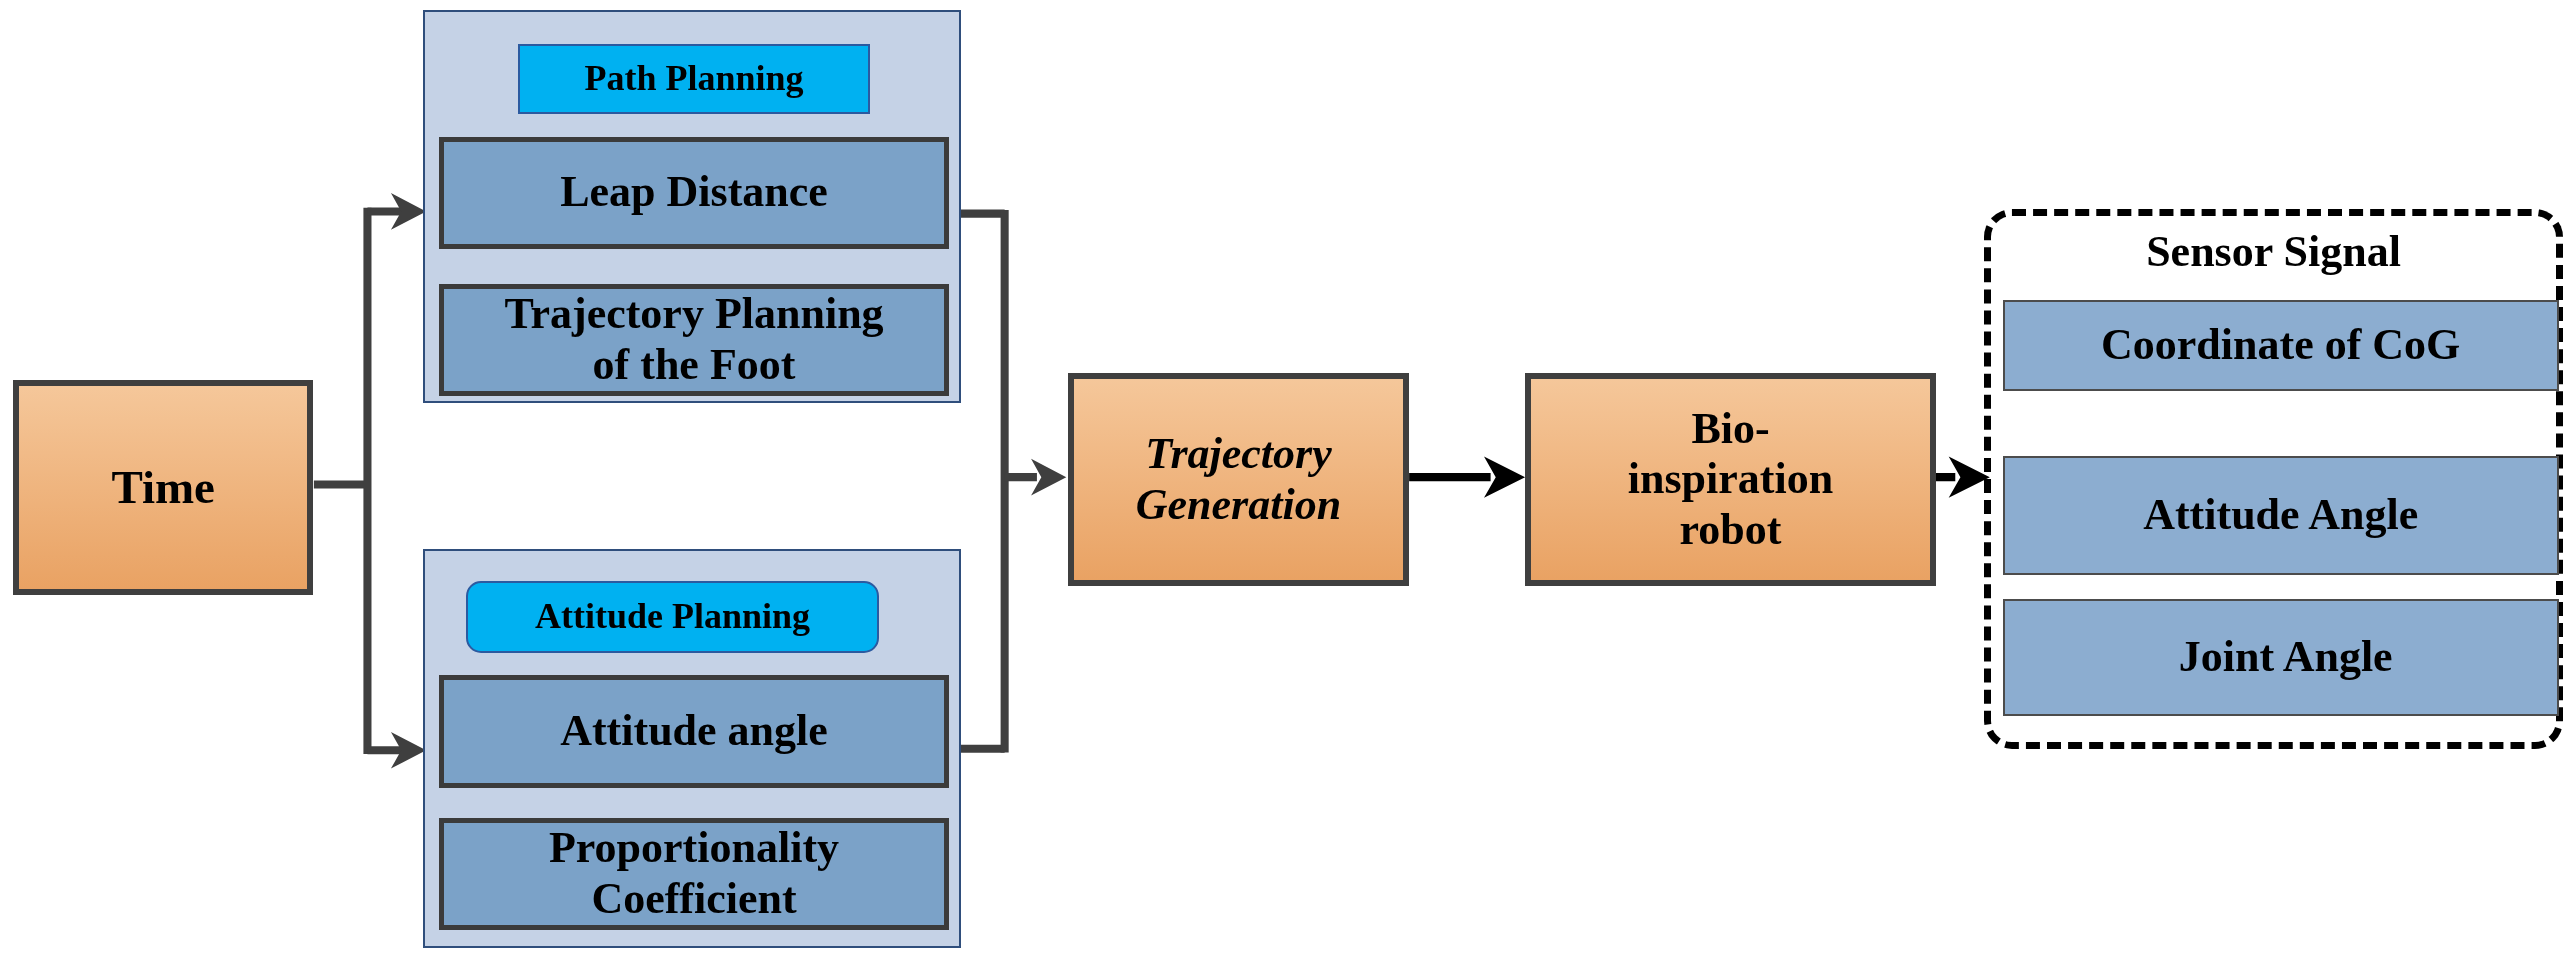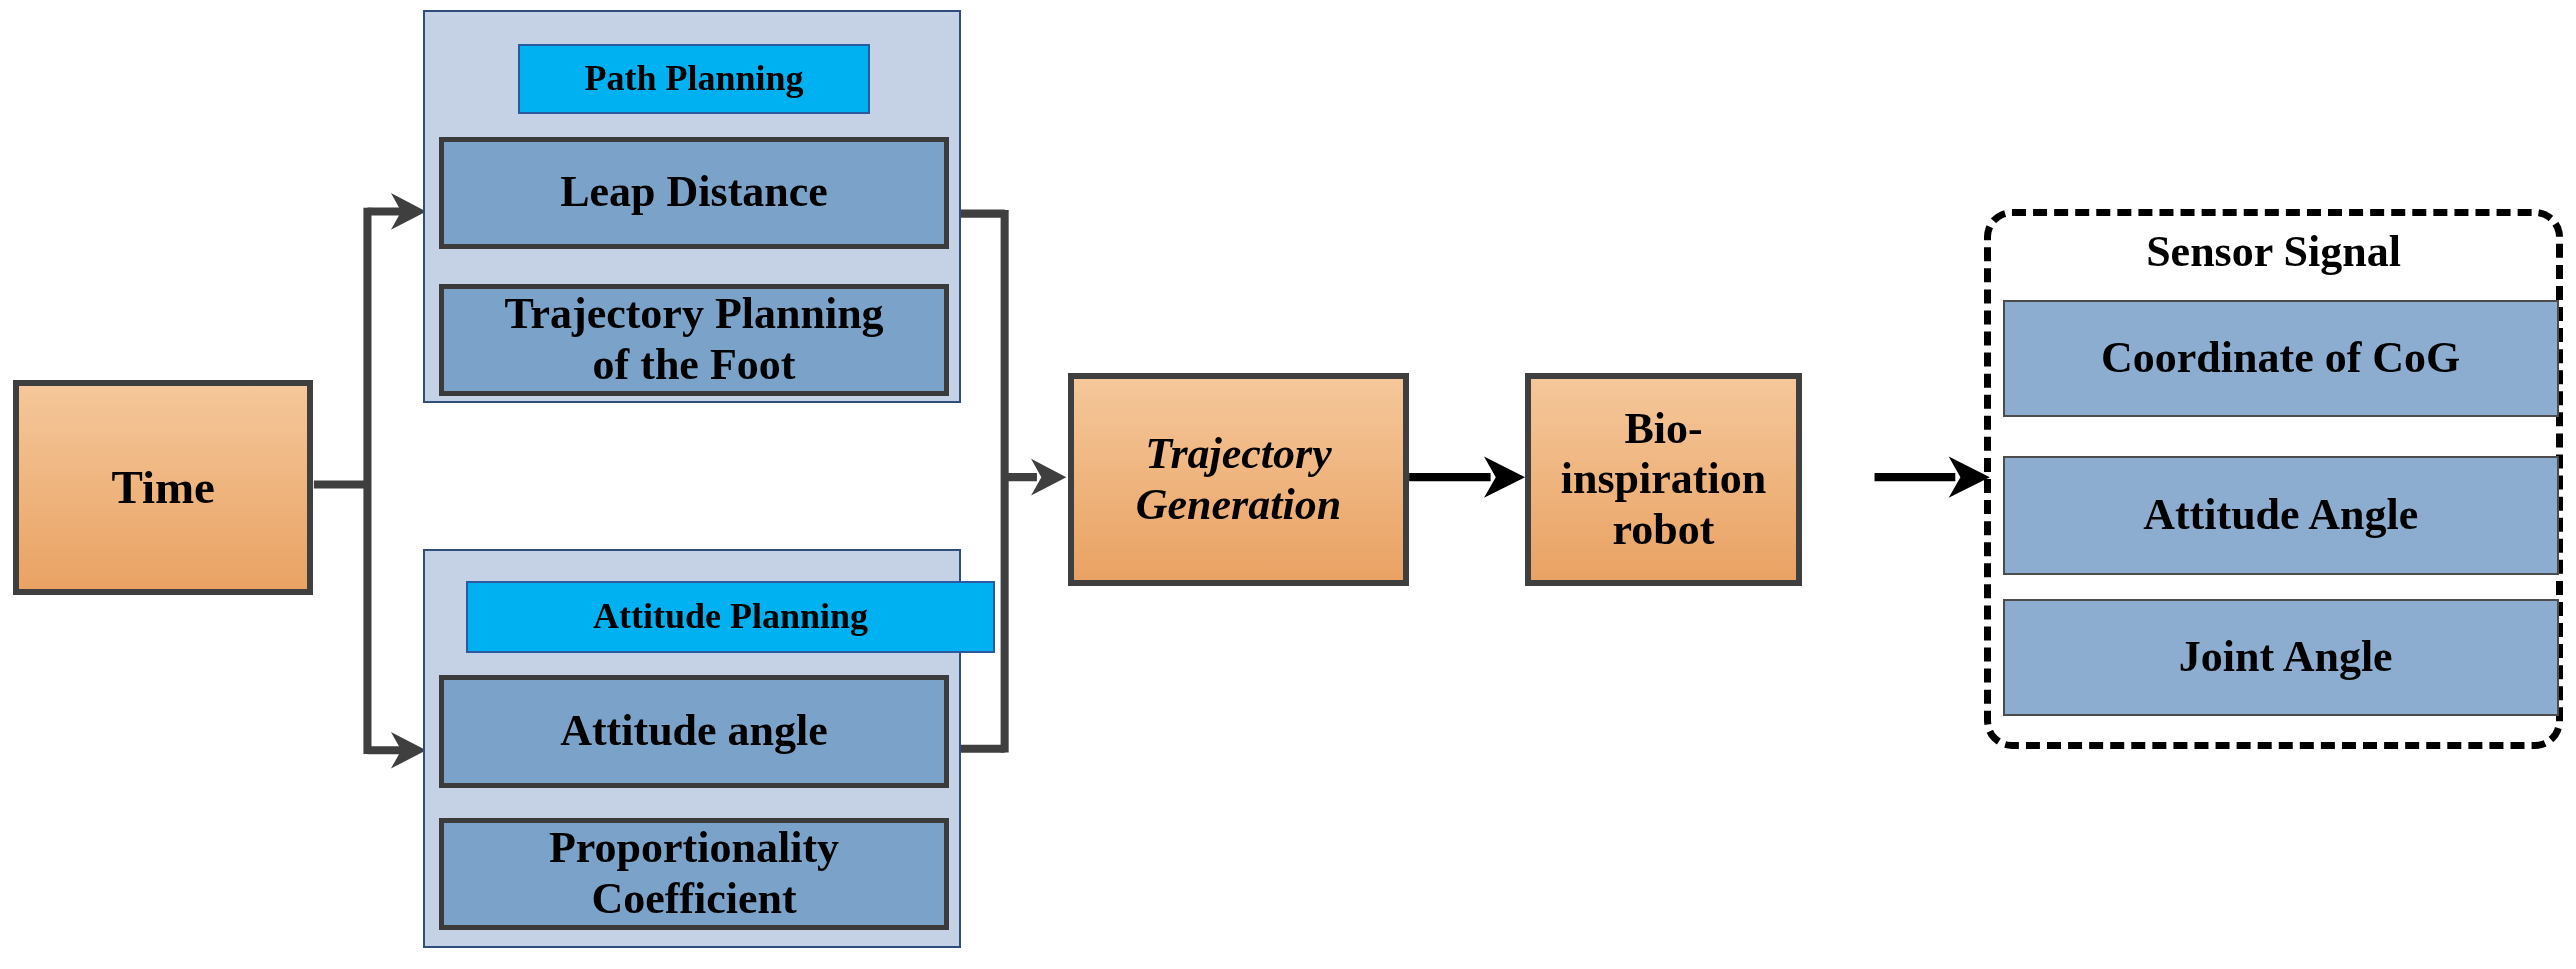--- a/index.html
+++ b/index.html
@@ -55,37 +55,37 @@
     white-space: pre-line;
     line-height: 1.15;
   }
   .process {
     background: linear-gradient(to bottom, var(--process-fill-top), var(--process-fill-bottom));
     border: 6.6px solid var(--process-border);
     font-size: 44px;
   }
   #time-node { left: 13.2px; top: 380px; width: 300px; height: 215px; font-size: 47px; }
   #trajectory-generation-node { left: 1068px; top: 373px; width: 341px; height: 213px; font-style: italic; }
-  #bio-robot-node { left: 1525px; top: 373px; width: 277px; height: 213px; }
+  #bio-robot-node { left: 1525px; top: 373px; width: 411px; height: 213px; }
 
   .panel {
     position: absolute;
     background: var(--panel-fill);
     border: 2.9px solid var(--panel-border);
   }
   #path-planning-panel { left: 423px; top: 9.5px; width: 538px; height: 393px; }
   #attitude-planning-panel { left: 423px; top: 549px; width: 538px; height: 399px; }
 
   .chip {
     background: var(--header-fill);
     border: 2.2px solid var(--header-border);
     font-size: 36px;
   }
   #path-planning-header { left: 93px; top: 32px; width: 352px; height: 70px; }
-  #attitude-planning-header { left: 41px; top: 30px; width: 529px; height: 72px; }
+  #attitude-planning-header { left: 41px; top: 30px; width: 413px; height: 72px; border-radius: 15px; }
 
   .item {
     background: var(--item-fill);
     border: 5.9px solid var(--item-border);
     left: 14px;
     width: 510px;
     font-size: 44px;
   }
   #leap-distance-box { top: 125px; height: 112px; }
   #trajectory-planning-foot-box { top: 272px; height: 112px; }
@@ -107,21 +107,21 @@
     text-align: center;
     font-size: 44px;
   }
   .sensor-item {
     background: var(--sensor-fill);
     border: 2.9px solid var(--sensor-border);
     left: 11.7px;
     width: 556px;
     font-size: 44px;
   }
-  #coordinate-cog-box { top: 84px; height: 117px; }
+  #coordinate-cog-box { top: 84px; height: 91px; }
   #attitude-angle-sensor-box { top: 240px; height: 119px; }
   #joint-angle-box { top: 383px; height: 117px; padding-left: 10px; }
 </style>
 </head>
 <body>
 
 <div class="stage">
 
   <svg class="wires" viewBox="0 0 3508 1320">
 

